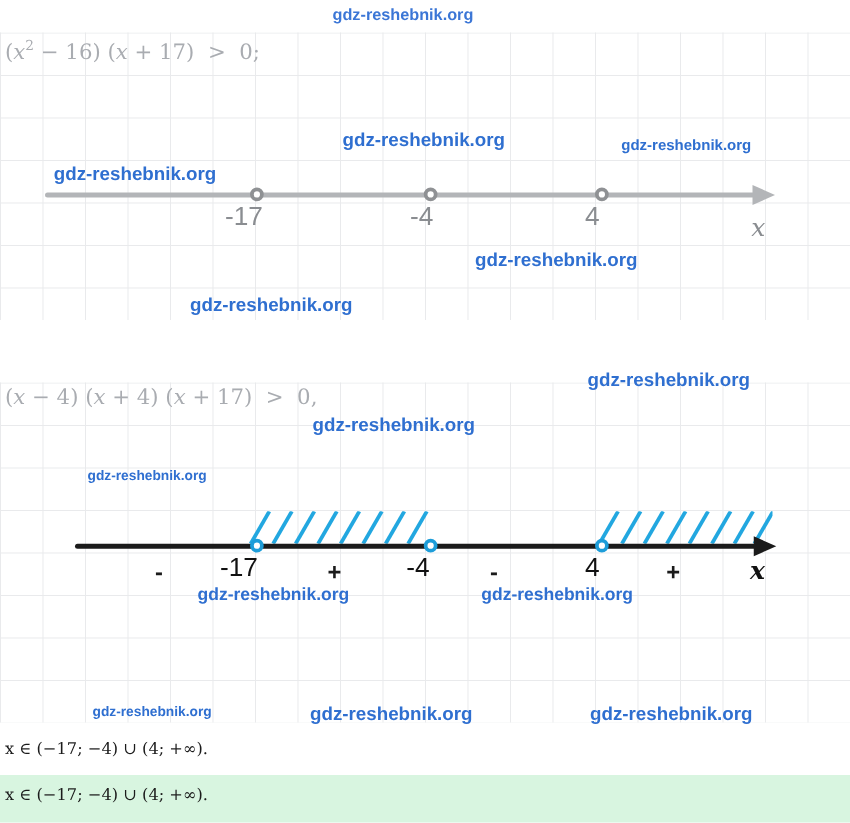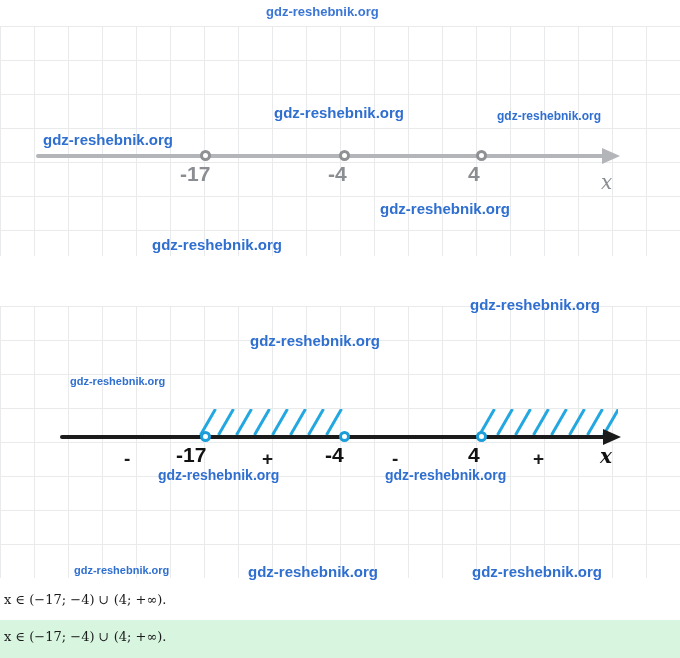--- a/index.html
+++ b/index.html
@@ -101,21 +101,21 @@
     background: #ffffff;
     box-sizing: border-box;
   }
   .circ-grey { border: 3px solid #8f9194; }
   .circ-blue { border: 3px solid #1d9dd9; }
 
   
   .tick-label {
     position: absolute;
     font-family: "Liberation Sans", sans-serif;
-    font-weight: bold;
+    font-weight: normal;
     white-space: nowrap;
   }
   .tl-grey { color: #8a8d91; font-size: 21px; }
   .tl-dark { color: #111111; font-size: 21px; }
 
   .axis-x {
     position: absolute;
     font-family: "DejaVu Serif", serif;
     font-style: italic;
     font-size: 20px;
@@ -170,33 +170,39 @@
 </head>
 <body>
 
 <div class="page">
 
   <div class="grid grid-1"></div>
   <div class="grid grid-2"></div>
 
   <div class="wm wm-top">gdz-reshebnik.org</div>
 
+  <div class="expr expr-1">
+    <span>(<i>x</i><sup>2</sup> − 16) (<i>x</i> + 17)&nbsp; &gt; &nbsp;0;</span>
+  </div>
 
   <div class="axis axis1">
     <div class="axis-line"></div>
     <div class="axis-arrow"></div>
     <div class="circ circ-grey" style="left:164px; top:-4px;"></div>
     <div class="circ circ-grey" style="left:303px; top:-4px;"></div>
     <div class="circ circ-grey" style="left:440px; top:-4px;"></div>
   </div>
   <div class="tick-label tl-grey" style="left:180px; top:162px;">-17</div>
   <div class="tick-label tl-grey" style="left:328px; top:162px;">-4</div>
   <div class="tick-label tl-grey" style="left:468px; top:162px;">4</div>
   <div class="axis-x" style="left:601px; top:170px; color:#8a8d91;">x</div>
 
+  <div class="expr expr-2">
+    <span>(<i>x</i> − 4) (<i>x</i> + 4) (<i>x</i> + 17)&nbsp; &gt; &nbsp;0,</span>
+  </div>
 
   <div class="hatch" style="left:199px; top:409px; width:145px;">
     <span style="left:0px;"></span>
       <span style="left:18px;"></span>
       <span style="left:36px;"></span>
     <span style="left:54px;"></span>
       <span style="left:72px;"></span>
       <span style="left:90px;"></span>
     <span style="left:108px;"></span>
       <span style="left:126px;"></span>

